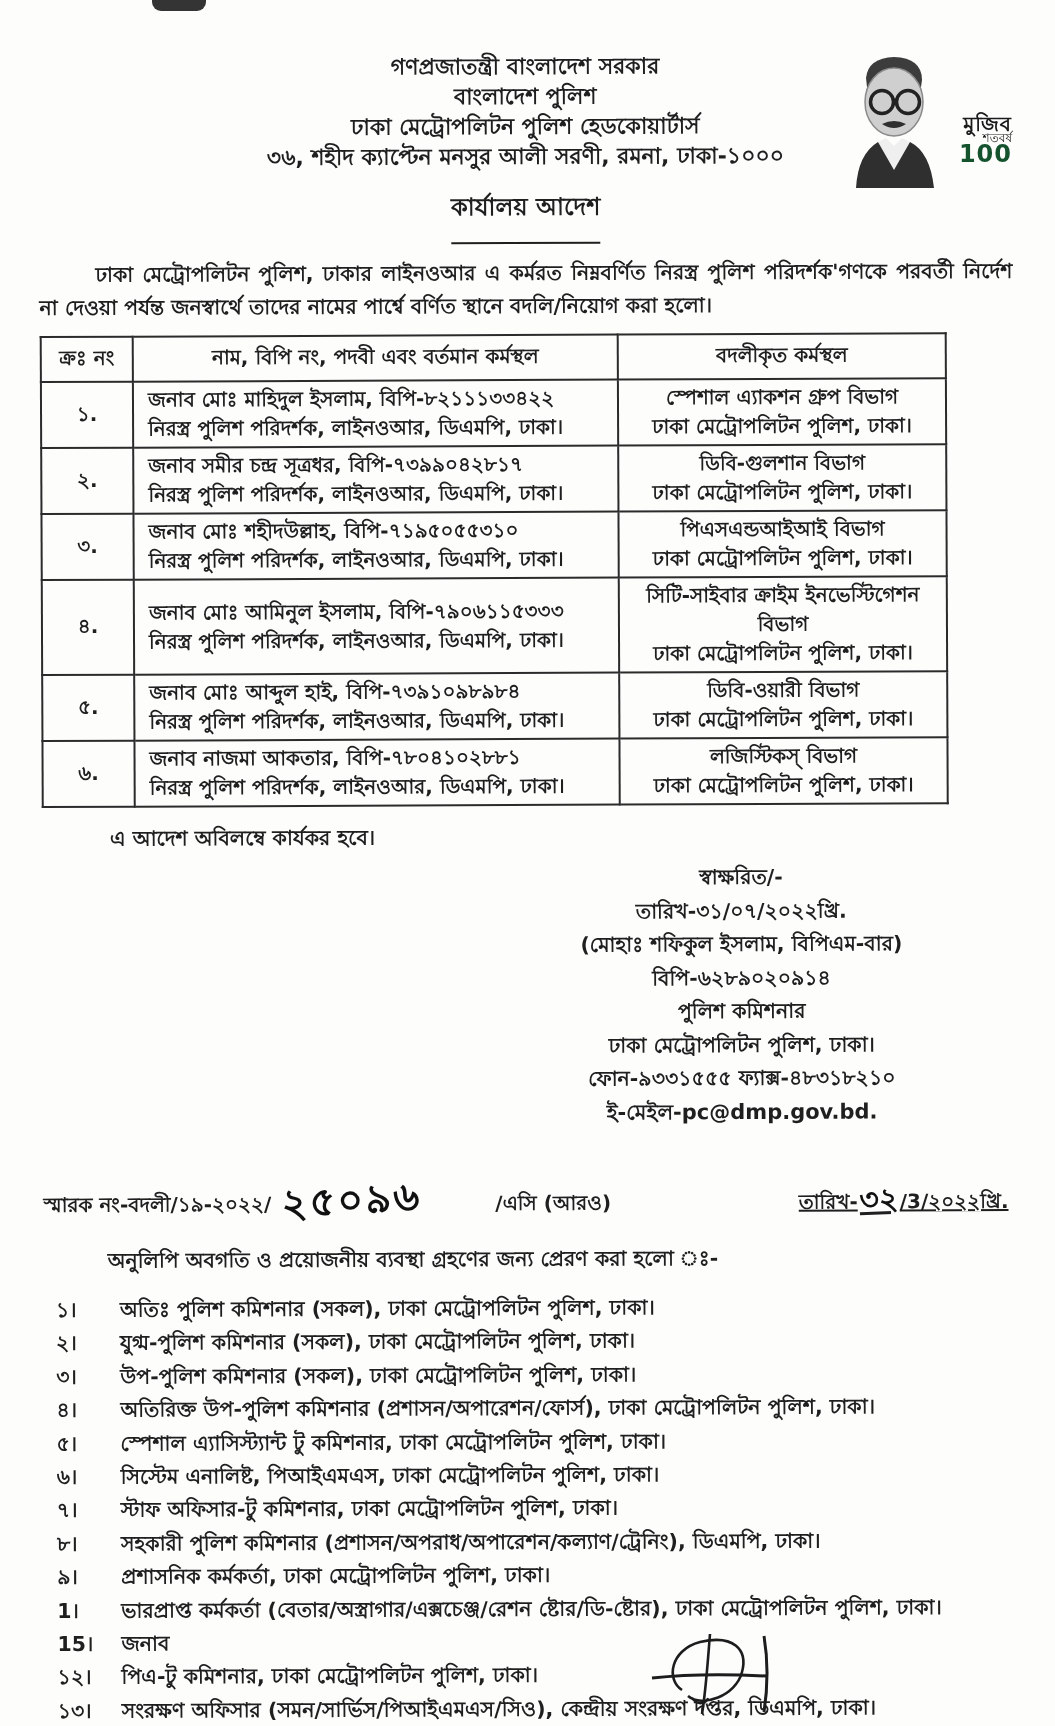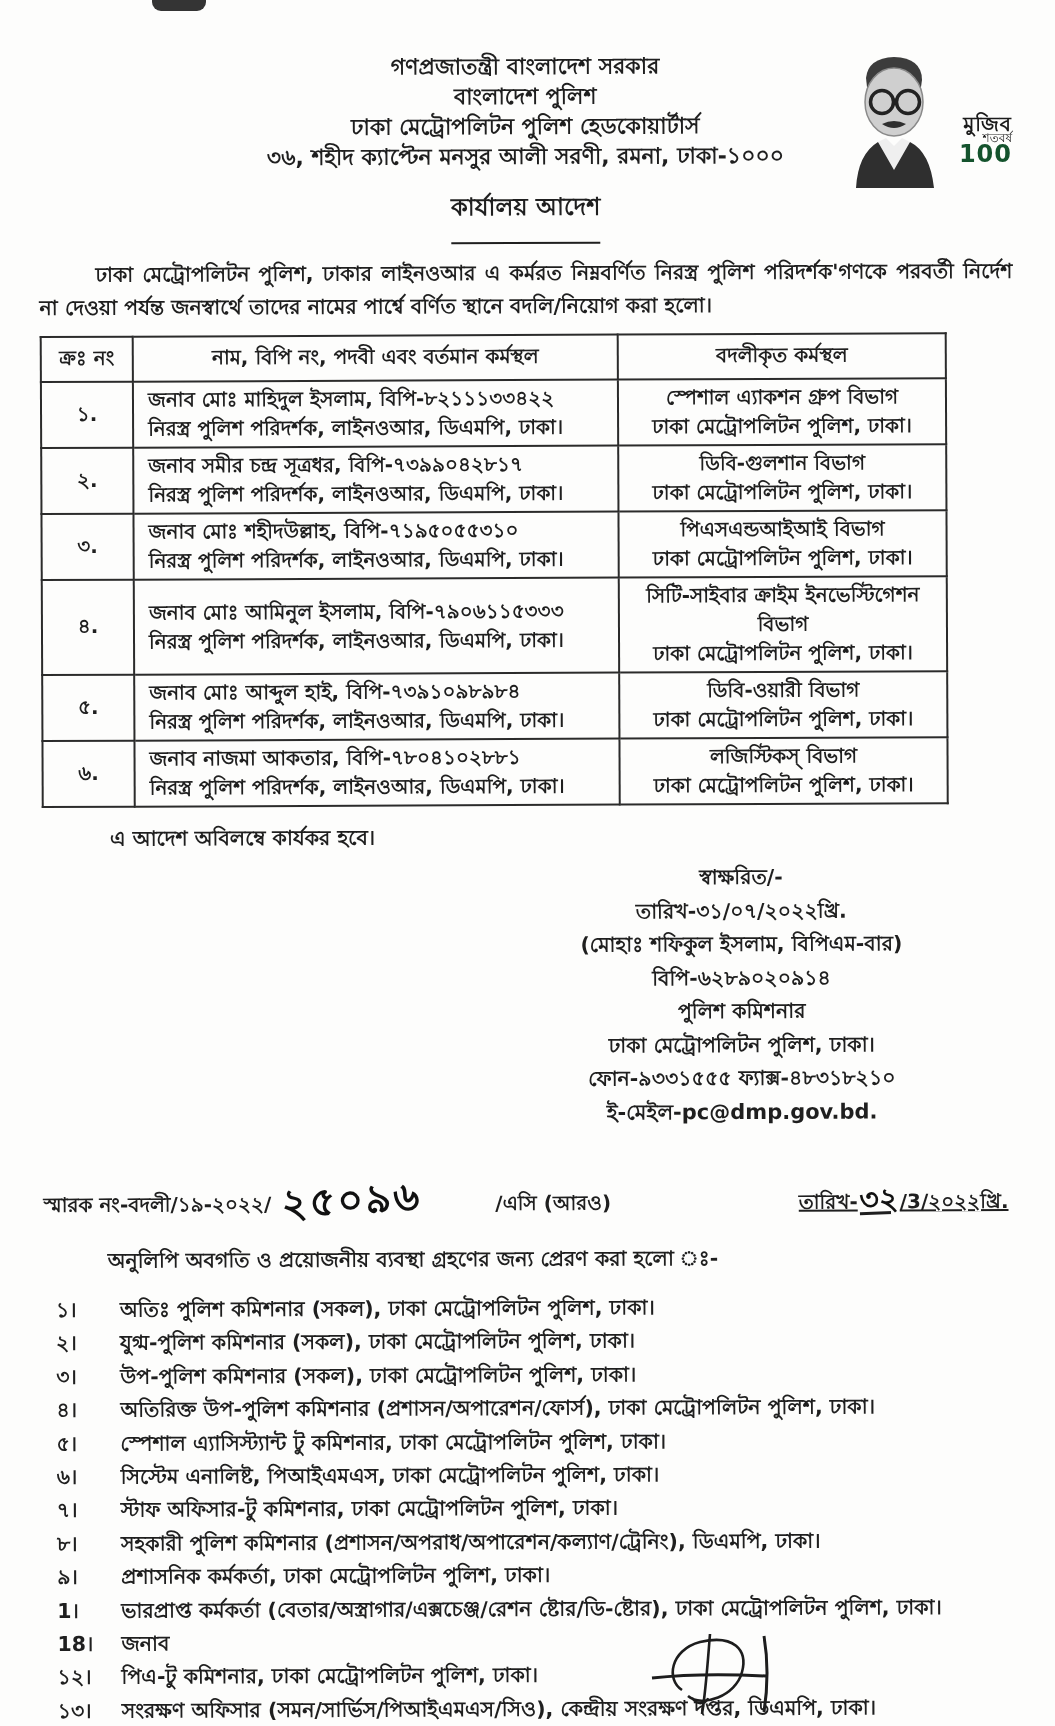--- a/index.html
+++ b/index.html
@@ -247,21 +247,21 @@
       </div>
       <div class="dist-row">
         <span class="dist-no">৯।</span>
         <span class="dist-text">প্রশাসনিক কর্মকর্তা, ঢাকা মেট্রোপলিটন পুলিশ, ঢাকা।</span>
       </div>
       <div class="dist-row">
         <span class="dist-no">1।</span>
         <span class="dist-text">ভারপ্রাপ্ত কর্মকর্তা (বেতার/অস্ত্রাগার/এক্সচেঞ্জ/রেশন ষ্টোর/ডি-ষ্টোর), ঢাকা মেট্রোপলিটন পুলিশ, ঢাকা।</span>
       </div>
       <div class="dist-row">
-        <span class="dist-no">18।</span>
+        <span class="dist-no">15।</span>
         <span class="dist-text">জনাব</span>
       </div>
       <div class="dist-row">
         <span class="dist-no">১২।</span>
         <span class="dist-text">পিএ-টু কমিশনার, ঢাকা মেট্রোপলিটন পুলিশ, ঢাকা।</span>
       </div>
       <div class="dist-row">
         <span class="dist-no">১৩।</span>
         <span class="dist-text">সংরক্ষণ অফিসার (সমন/সার্ভিস/পিআইএমএস/সিও), কেন্দ্রীয় সংরক্ষণ দপ্তর, ডিএমপি, ঢাকা।</span>
       </div>

